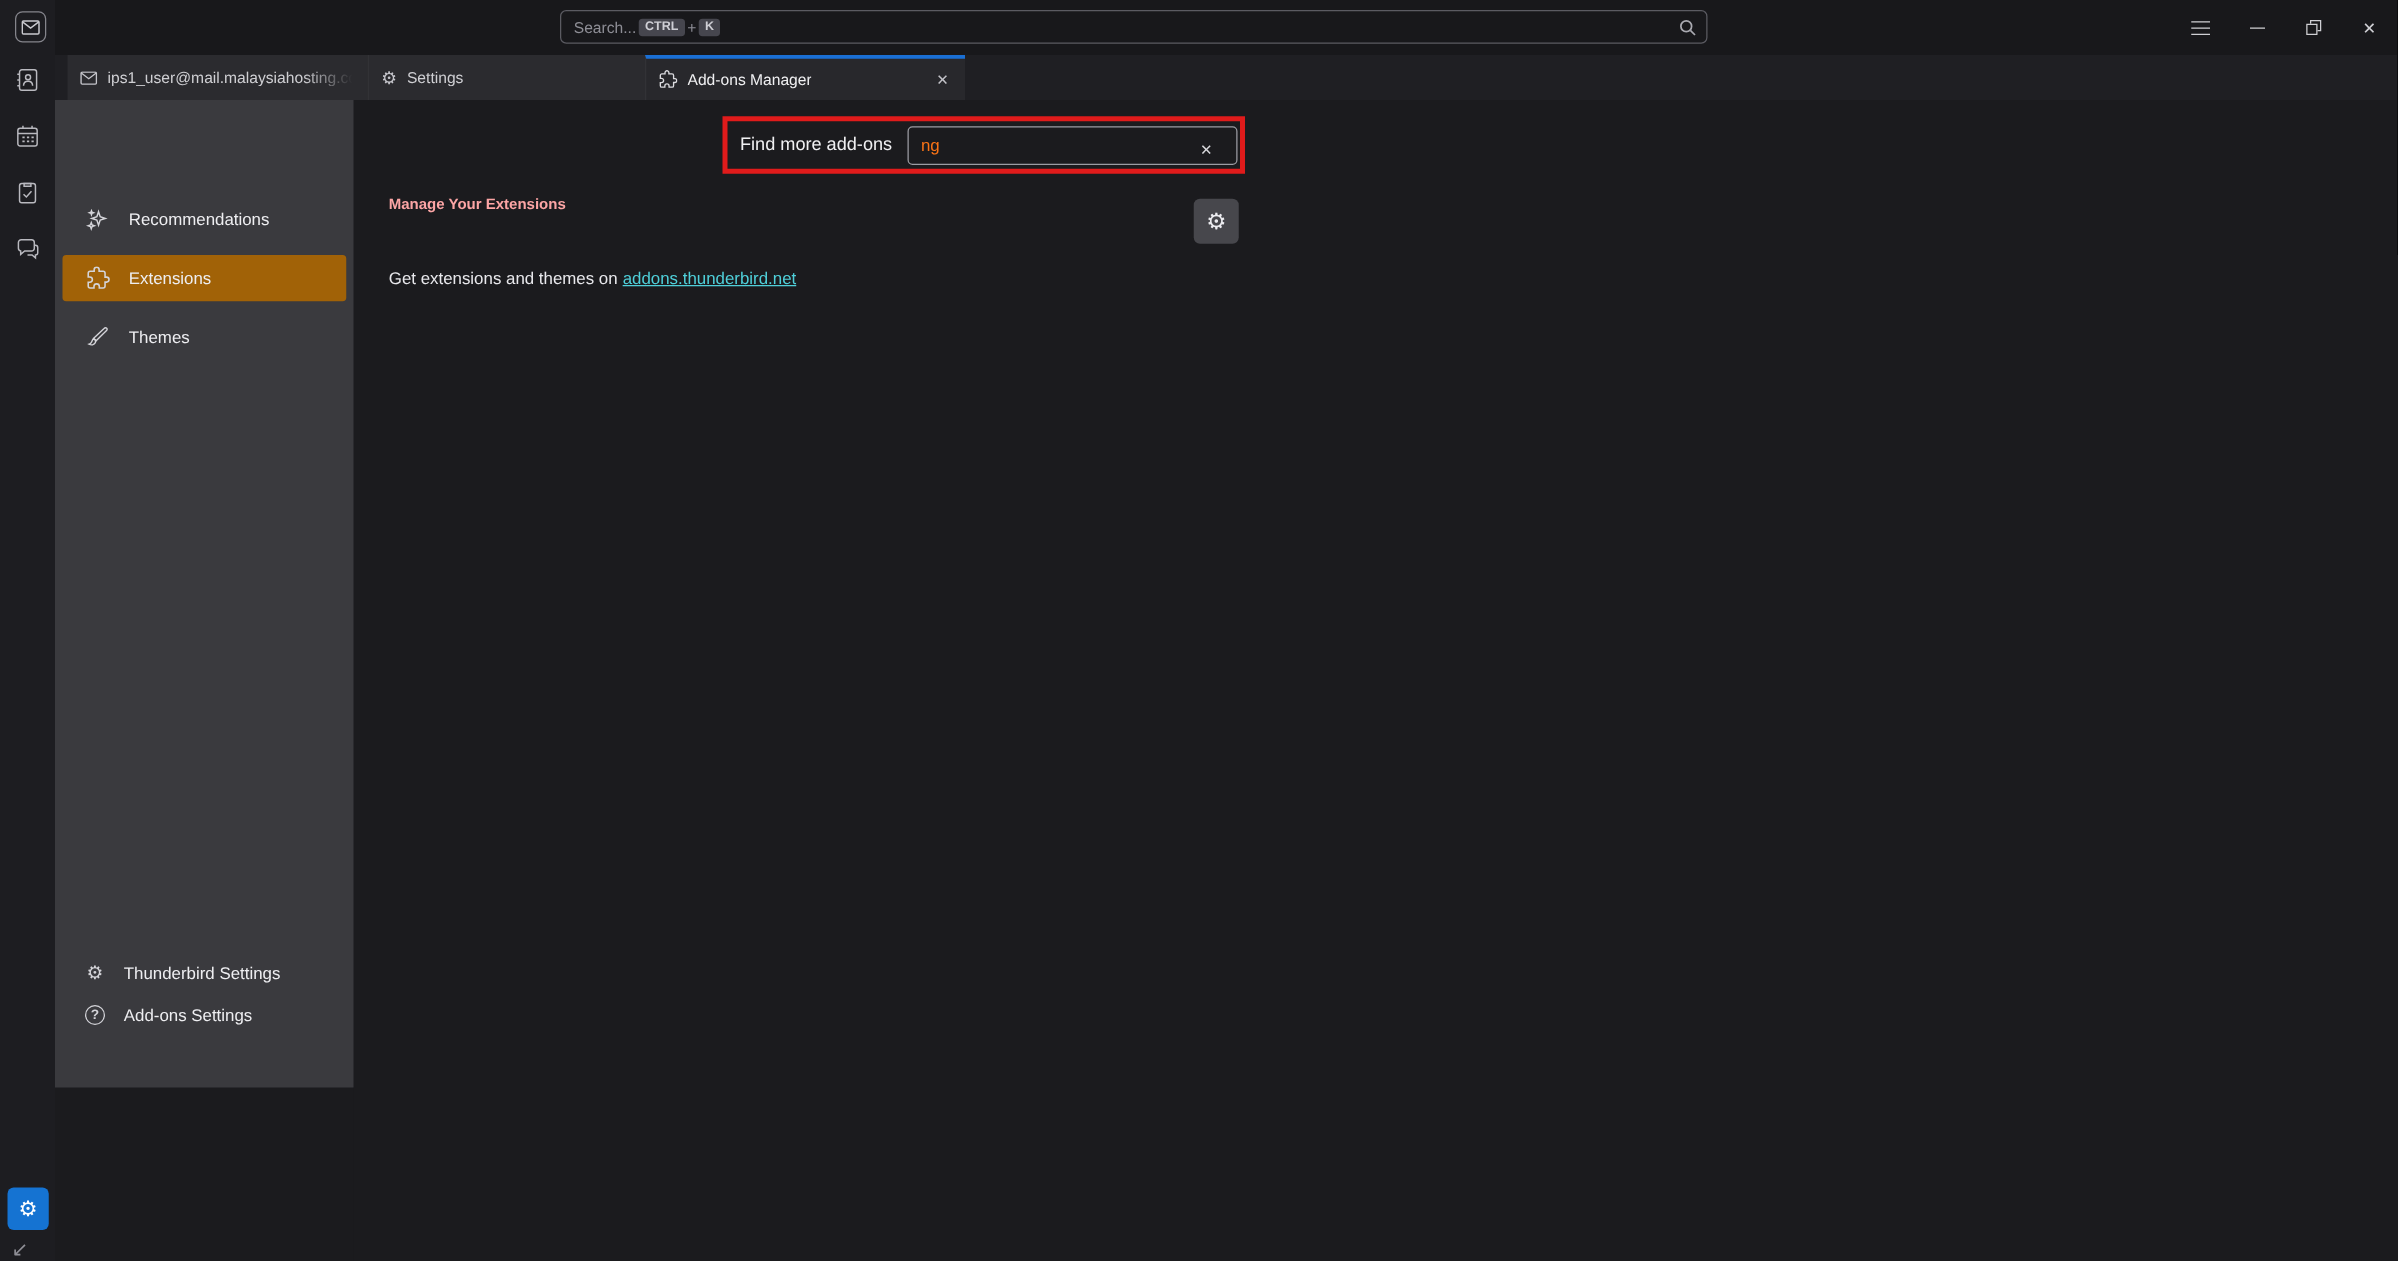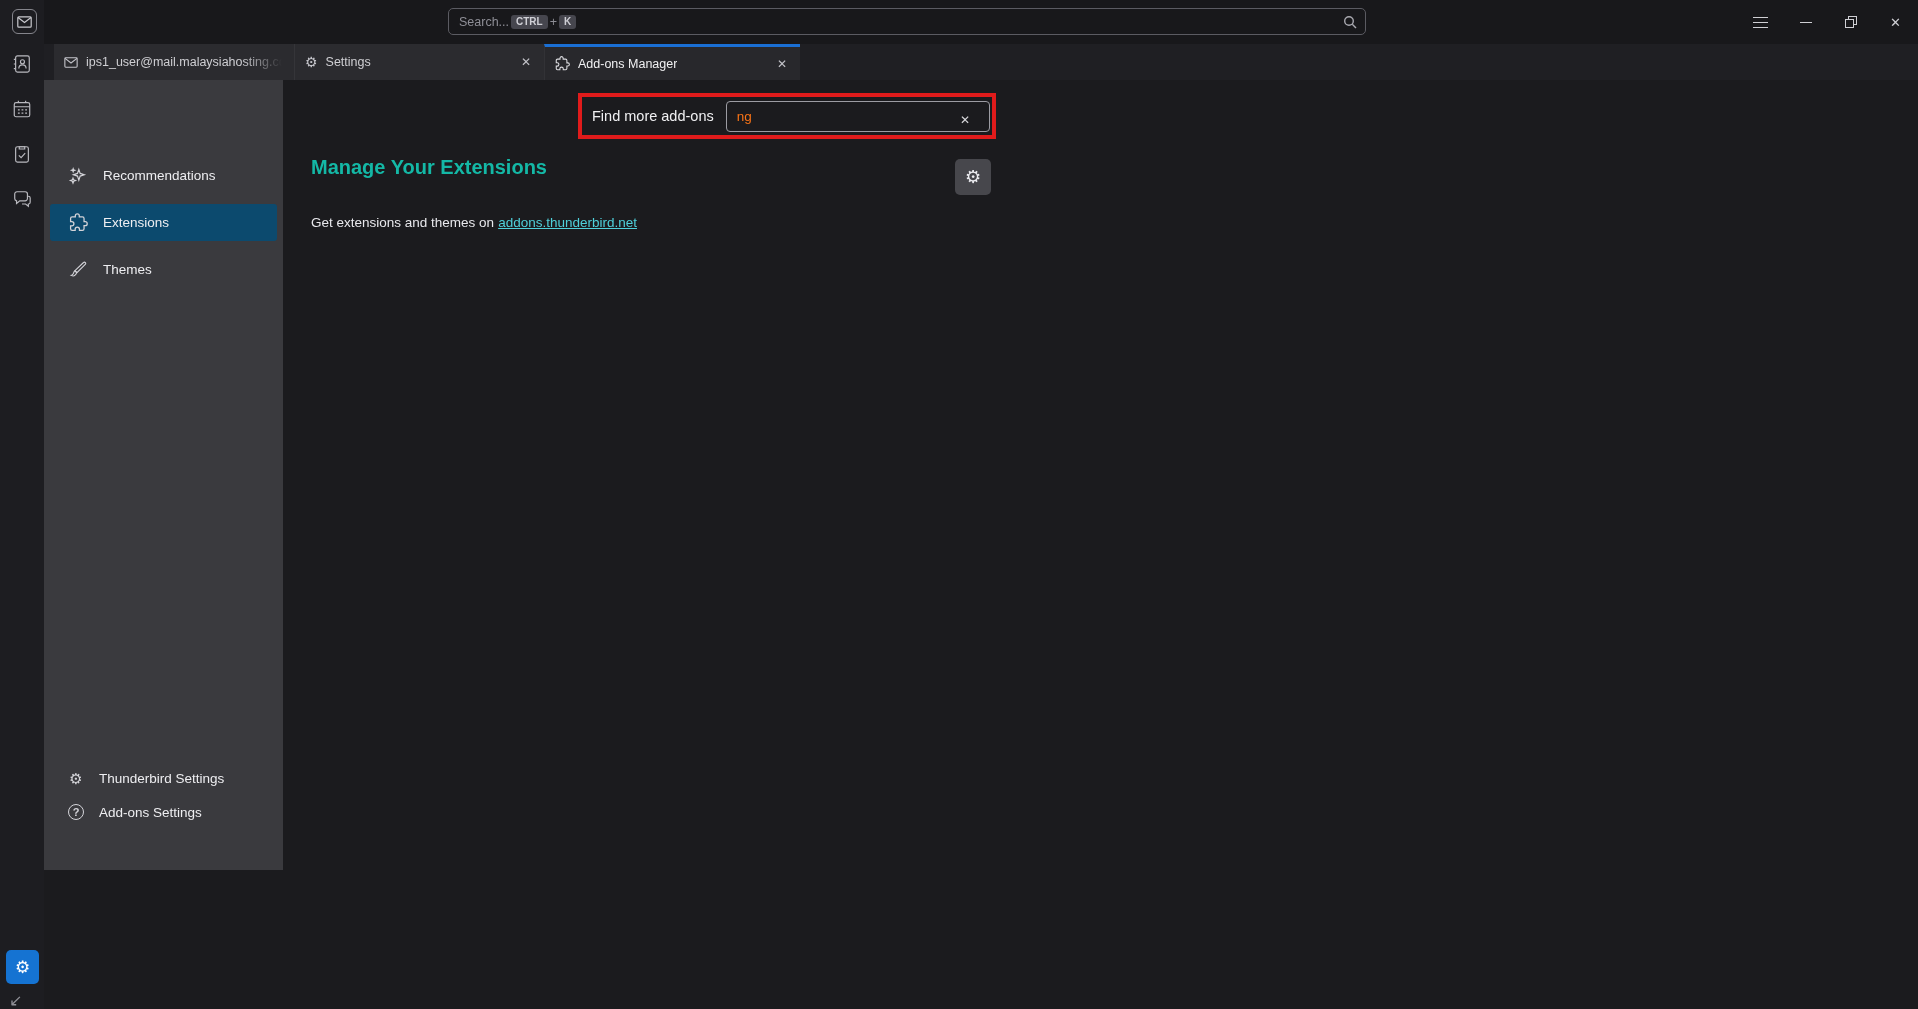--- a/index.html
+++ b/index.html
@@ -31,47 +31,47 @@
   .icon-min { width:12px; border-top:1.5px solid #cfcfd4; }
   .icon-restore { position:relative; width:12px; height:12px; }
   .icon-restore .r1 { position:absolute; left:0; bottom:0; width:9px; height:9px; border:1.2px solid #cfcfd4; background:#18181b; }
   .icon-restore .r2 { position:absolute; right:0; top:0; width:9px; height:9px; border:1.2px solid #cfcfd4; }
 
   
   .tabbar { position:absolute; left:44px; top:44px; width:1874px; height:36px; background:#1f1f23; }
   .tab { position:absolute; top:0; height:36px; background:#2b2b2f; display:flex; align-items:center; padding:0 8px 0 10px; color:#cfcfd3; font-size:12.5px; gap:8px; border-left:1px solid rgba(255,255,255,0.05); }
   .tab-1 { left:10px; width:240px; border-left:none; }
   .tab-2 { left:250px; width:250px; }
-  .tab-3 { left:500px; width:256px; background:#28282c; color:#f0f0f2; border-top:3px solid #1a6fd4; padding-top:0; }
+  .tab-3 { left:472px; width:256px; background:#28282c; color:#f0f0f2; border-top:3px solid #1a6fd4; padding-top:0; }
   .tab .t-icon { flex:0 0 auto; display:flex; color:#c5c5cb; }
   .tab-3 .t-icon { color:#dcdce0; }
   .tab-label { white-space:nowrap; overflow:hidden; }
   .tab-label.fade { -webkit-mask-image:linear-gradient(to right,#000 78%,transparent 98%); mask-image:linear-gradient(to right,#000 78%,transparent 98%); }
   .tab-close { margin-left:auto; color:#c3c3c9; font-size:12px; width:20px; height:20px; display:flex; align-items:center; justify-content:center; }
 
   
   .content { position:absolute; left:44px; top:80px; width:1874px; height:929px; display:flex; }
 
   .sidebar { position:relative; width:239px; height:790px; background:#3a3a3e; flex:0 0 auto; padding-top:77px; }
   .side-item { height:37px; margin:0 6px 10px 6px; border-radius:3px; display:flex; align-items:center; padding-left:17px; gap:14px; color:#eeeef1; font-size:13.5px; }
-  .side-item.selected { background:#0c4a6e;align-items:center; }
+  .side-item.selected { background:#a16207;align-items:center; }
   .side-item .s-icon { display:flex; color:#d4d4d9; width:22px; justify-content:center; }
   .side-footer { position:absolute; left:0; bottom:39px; width:239px; }
   .foot-item { height:30px; margin:4px 6px; display:flex; align-items:center; padding-left:17px; gap:14px; color:#eeeef1; font-size:13.5px; }
   .foot-item .s-icon { display:flex; color:#d4d4d9; width:18px; justify-content:center; font-size:15px; }
   .help-circle { width:16px; height:16px; border:1.3px solid #d4d4d9; border-radius:50%; font-size:11px; display:flex; align-items:center; justify-content:center; color:#d4d4d9; font-weight:bold; }
 
   .main { position:relative; flex:1; height:929px; background:#1b1b1e; }
 
   .find-box { position:absolute; left:295px; top:13px; width:418px; height:46px; border:4px solid #e01b1b; display:flex; align-items:center; padding-left:10px; }
   .find-label { color:#f0f0f2; font-size:14.5px; white-space:nowrap; }
   .addon-search { margin-left:12px; width:264px; height:31px; background:transparent; border:1px solid #9c9ca3; border-radius:4px; color:#f97316; font-size:13.5px; padding:0 30px 0 10px; font-family:"Liberation Sans","DejaVu Sans",sans-serif; outline:none; }
   .clear-btn { position:absolute; right:18px; top:14px; width:18px; height:18px; color:#d8d8dc; font-size:12px; display:flex; align-items:center; justify-content:center; }
 
-  .page-heading { position:absolute; left:28px; top:76px; color:#14b8a6; font-size:20px; font-weight:700; }
+  .page-heading { position:absolute; left:28px; top:76px; color:#fca5a5; font-size:12px; font-weight:700; }
   .tools-btn { position:absolute; left:672px; top:79px; width:36px; height:36px; background:#47474c; border-radius:5px; display:flex; align-items:center; justify-content:center; color:#ececf0; font-size:18px; }
   .get-line { position:absolute; left:28px; top:135px; color:#e8e8ec; font-size:13.5px; }
   .get-line a { color:#4fd0da; text-decoration:underline; margin-left:4px; }
 
   svg { display:block; }
 </style>
 </head>
 <body>
 
 <div class="app">

